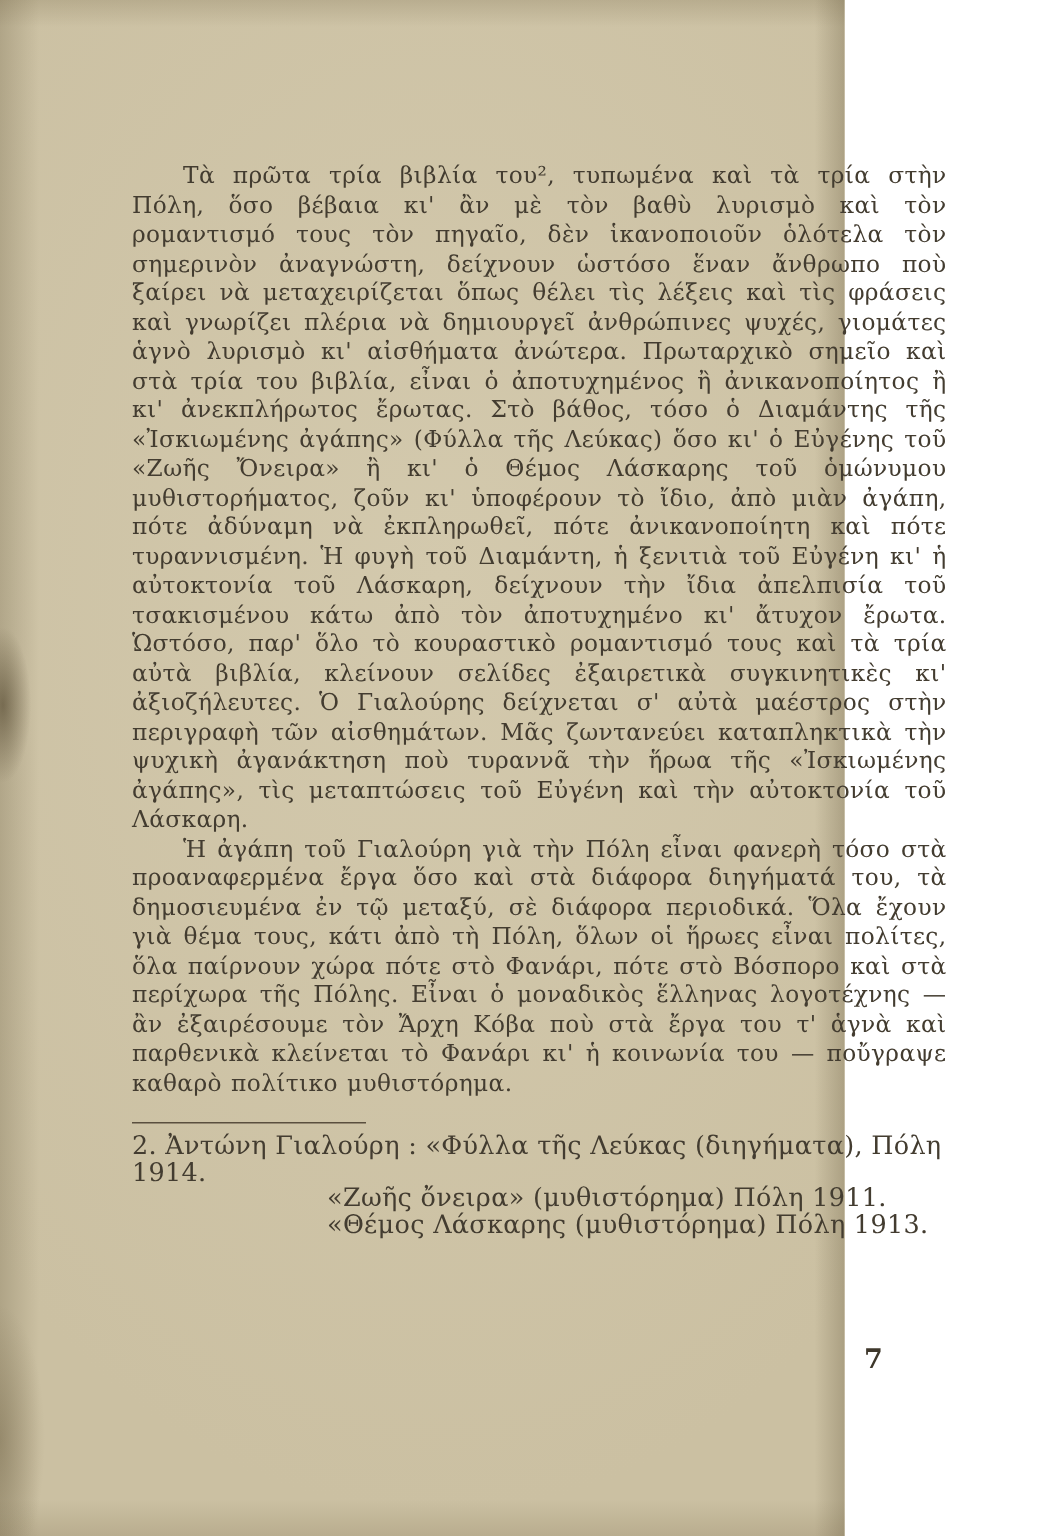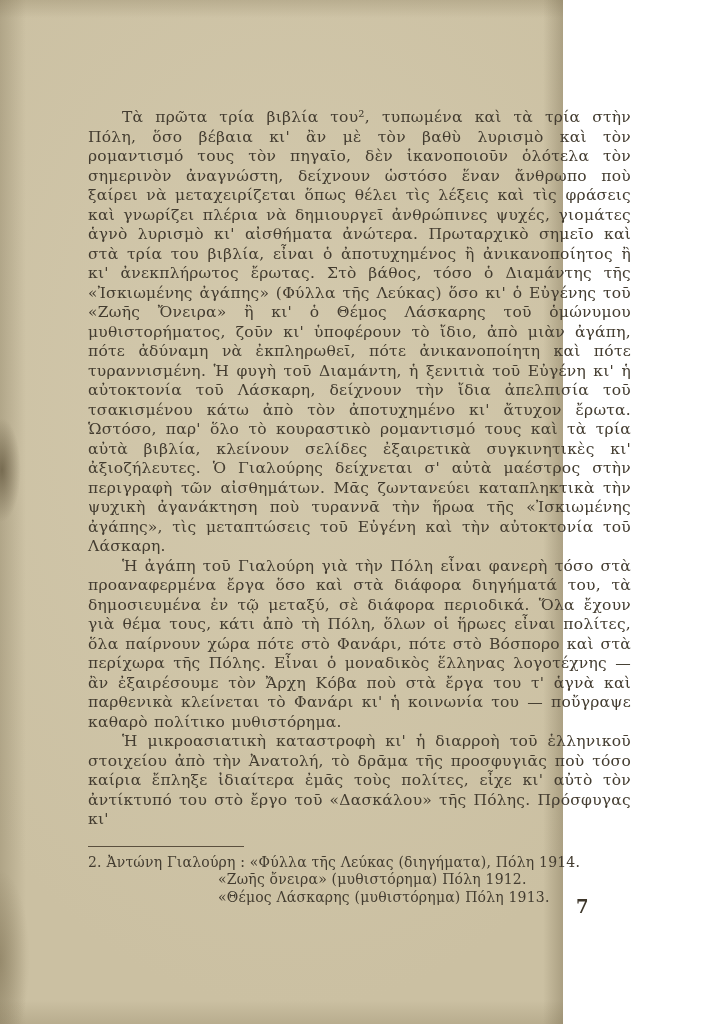--- a/index.html
+++ b/index.html
@@ -46,21 +46,21 @@
   }
   .footnote {
     margin-top: 16px;
   }
   .footnote-rule {
     width: 156px;
     border-top: 1px solid #5a4f3e;
     margin-bottom: 7px;
   }
   .fn-line {
-    font-size: 14px;
+    font-size: 17px;
     line-height: 17.5px;
     letter-spacing: 0.2px;
   }
   .fn-cont {
     padding-left: 130px;
   }
   .page-number {
     position: absolute;
     left: 576px;
     top: 896px;
@@ -69,22 +69,21 @@
     color: #3e372b;
   }
 </style>
 </head>
 <body>
 
 <div class="page">
   <div class="text-block">
     <p class="para">Τὰ πρῶτα τρία βιβλία του², τυπωμένα καὶ τὰ τρία στὴν Πόλη, ὅσο βέβαια κι' ἂν μὲ τὸν βαθὺ λυρισμὸ καὶ τὸν ρομαντισμό τους τὸν πηγαῖο, δὲν ἱκανοποιοῦν ὁλότελα τὸν σημερινὸν ἀναγνώστη, δείχνουν ὡστόσο ἕναν ἄνθρωπο ποὺ ξαίρει νὰ μεταχειρίζεται ὅπως θέλει τὶς λέξεις καὶ τὶς φράσεις καὶ γνωρίζει πλέρια νὰ δημιουργεῖ ἀνθρώπινες ψυχές, γιομάτες ἁγνὸ λυρισμὸ κι' αἰσθήματα ἀνώτερα. Πρωταρχικὸ σημεῖο καὶ στὰ τρία του βιβλία, εἶναι ὁ ἀποτυχημένος ἢ ἀνικανοποίητος ἢ κι' ἀνεκπλήρωτος ἔρωτας. Στὸ βάθος, τόσο ὁ Διαμάντης τῆς «Ἰσκιωμένης ἀγάπης» (Φύλλα τῆς Λεύκας) ὅσο κι' ὁ Εὐγένης τοῦ «Ζωῆς Ὄνειρα» ἢ κι' ὁ Θέμος Λάσκαρης τοῦ ὁμώνυμου μυθιστορήματος, ζοῦν κι' ὑποφέρουν τὸ ἴδιο, ἀπὸ μιὰν ἀγάπη, πότε ἀδύναμη νὰ ἐκπληρωθεῖ, πότε ἀνικανοποίητη καὶ πότε τυραννισμένη. Ἡ φυγὴ τοῦ Διαμάντη, ἡ ξενιτιὰ τοῦ Εὐγένη κι' ἡ αὐτοκτονία τοῦ Λάσκαρη, δείχνουν τὴν ἴδια ἀπελπισία τοῦ τσακισμένου κάτω ἀπὸ τὸν ἀποτυχημένο κι' ἄτυχον ἔρωτα. Ὡστόσο, παρ' ὅλο τὸ κουραστικὸ ρομαντισμό τους καὶ τὰ τρία αὐτὰ βιβλία, κλείνουν σελίδες ἐξαιρετικὰ συγκινητικὲς κι' ἀξιοζήλευτες. Ὁ Γιαλούρης δείχνεται σ' αὐτὰ μαέστρος στὴν περιγραφὴ τῶν αἰσθημάτων. Μᾶς ζωντανεύει καταπληκτικὰ τὴν ψυχικὴ ἀγανάκτηση ποὺ τυραννᾶ τὴν ἥρωα τῆς «Ἰσκιωμένης ἀγάπης», τὶς μεταπτώσεις τοῦ Εὐγένη καὶ τὴν αὐτοκτονία τοῦ Λάσκαρη.</p>
     <p class="para">Ἡ ἀγάπη τοῦ Γιαλούρη γιὰ τὴν Πόλη εἶναι φανερὴ τόσο στὰ προαναφερμένα ἔργα ὅσο καὶ στὰ διάφορα διηγήματά του, τὰ δημοσιευμένα ἐν τῷ μεταξύ, σὲ διάφορα περιοδικά. Ὅλα ἔχουν γιὰ θέμα τους, κάτι ἀπὸ τὴ Πόλη, ὅλων οἱ ἥρωες εἶναι πολίτες, ὅλα παίρνουν χώρα πότε στὸ Φανάρι, πότε στὸ Βόσπορο καὶ στὰ περίχωρα τῆς Πόλης. Εἶναι ὁ μοναδικὸς ἕλληνας λογοτέχνης — ἂν ἐξαιρέσουμε τὸν Ἄρχη Κόβα ποὺ στὰ ἔργα του τ' ἁγνὰ καὶ παρθενικὰ κλείνεται τὸ Φανάρι κι' ἡ κοινωνία του — ποὔγραψε καθαρὸ πολίτικο μυθιστόρημα.</p>
-    <p class="para">Ἡ μικροασιατικὴ καταστροφὴ κι' ἡ διαρροὴ τοῦ ἑλληνικοῦ στοιχείου ἀπὸ τὴν Ἀνατολή, τὸ δρᾶμα τῆς προσφυγιᾶς ποὺ τόσο καίρια ἔπληξε ἰδιαίτερα ἐμᾶς τοὺς πολίτες, εἶχε κι' αὐτὸ τὸν ἀντίκτυπό του στὸ ἔργο τοῦ «Δασκάλου» τῆς Πόλης. Πρόσφυγας κι'</p>
     <div class="footnote">
       <div class="footnote-rule"></div>
       <div class="fn-line fn-first">2. Ἀντώνη Γιαλούρη : «Φύλλα τῆς Λεύκας (διηγήματα), Πόλη 1914.</div>
-      <div class="fn-line fn-cont">«Ζωῆς ὄνειρα» (μυθιστόρημα) Πόλη 1912.</div>
+      <div class="fn-line fn-cont">«Ζωῆς ὄνειρα» (μυθιστόρημα) Πόλη 1911.</div>
       <div class="fn-line fn-cont">«Θέμος Λάσκαρης (μυθιστόρημα) Πόλη 1913.</div>
     </div>
   </div>
   <div class="page-number">7</div>
 </div>
 
 </body></html>

